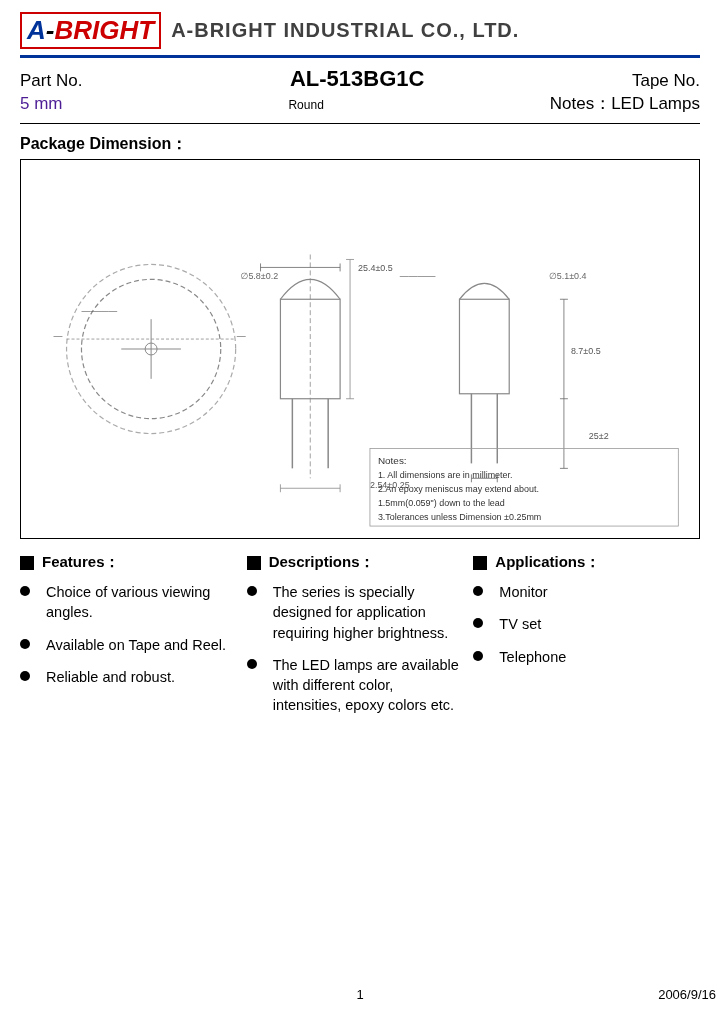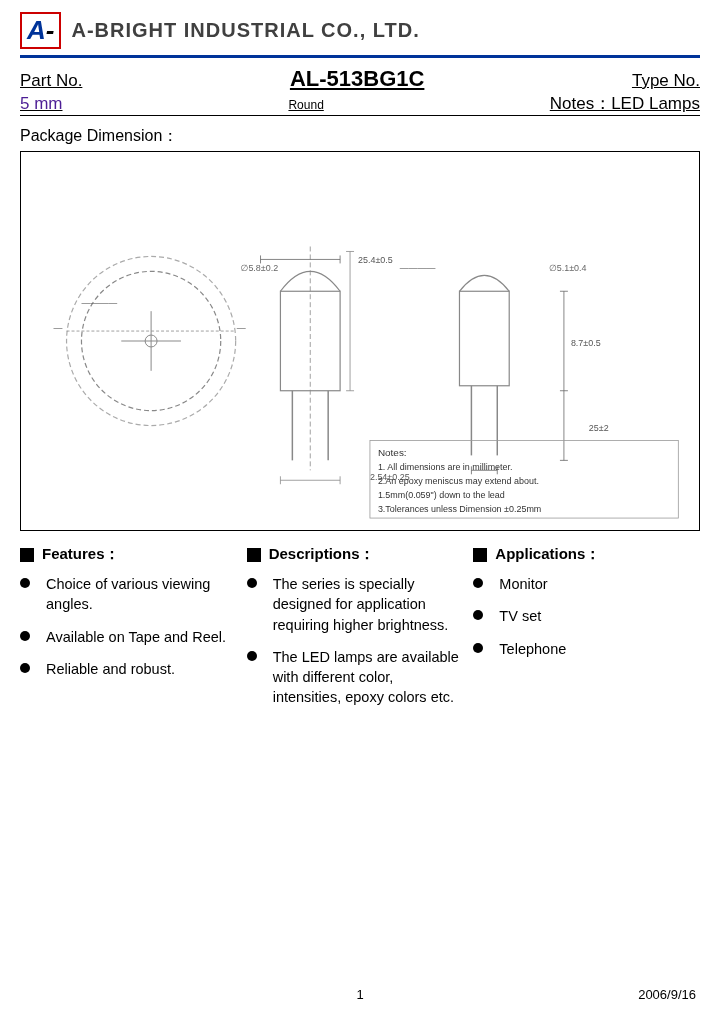--- a/index.html
+++ b/index.html
@@ -38,41 +38,41 @@
     .header-line {
       height: 3px;
       background: linear-gradient(to right, #003399, #003399);
       margin: 6px 20px 0 20px;
     }
 
     
     .part-info {
       margin: 8px 20px 0 20px;
       border-bottom: 1.5px solid #000;
-      text-decoration: underline;
+      padding-bottom: 8px;
     }
     .part-info-row {
       display: flex;
       justify-content: space-between;
       align-items: baseline;
     }
     .part-no-label { font-size: 17px; color: #000; }
     .part-no-value { font-size: 22px; font-weight: bold; color: #000; }
     .diff-label { font-size: 17px; color: #000; }
     .size-label { font-size: 17px; color: #4c1d95; }
     .shape-value { font-size: 12px; color: #000; }
     .type-value { font-size: 17px; color: #000; }
 
     
     .package-section {
       margin: 10px 20px 0 20px;
     }
     .package-title {
       font-size: 16px;
-      font-weight: normal;
+      font-weight: bold;
       margin-bottom: 4px;
     }
     .package-box {
       border: 1.5px solid #000;
       width: 100%;
       height: 380px;
       position: relative;
       background: #fff;
     }
 
@@ -124,48 +124,49 @@
     }
 
     
     .footer {
       position: absolute;
       bottom: 10px;
       left: 0;
       right: 0;
       display: flex;
       justify-content: space-between;
-      padding: 0 24px;
+      padding: 0 4px;
       font-size: 13px;
     }
     .footer-center {
       position: absolute;
       bottom: 10px;
       left: 50%;
       transform: translateX(-50%);
       font-size: 13px;
     }
   </style>
 </head>
 <body>
 
 <div class="header">
   <div class="logo-wrapper">
     <span class="logo-a">A</span>
       <span class="logo-dash">-</span>
+      <span class="logo-bright">BRIGHT</span>
   </div>
   <span class="company-name">A-BRIGHT INDUSTRIAL CO., LTD.</span>
 </div>
 <div class="header-line"></div>
 
 <div class="part-info">
   <div class="part-info-row">
     <span class="part-no-label">Part No.</span>
     <span class="part-no-value">AL-513BG1C</span>
-    <span class="diff-label">Type No.</span>
+    <span class="diff-label">Tape No.</span>
   </div>
   <div class="part-info-row">
     <span class="size-label">5 mm</span>
     <span class="shape-value">Round</span>
     <span class="type-value">Notes：LED Lamps</span>
   </div>
 </div>
 
 <div class="package-section">
   <div class="package-title">Package Dimension：</div>

